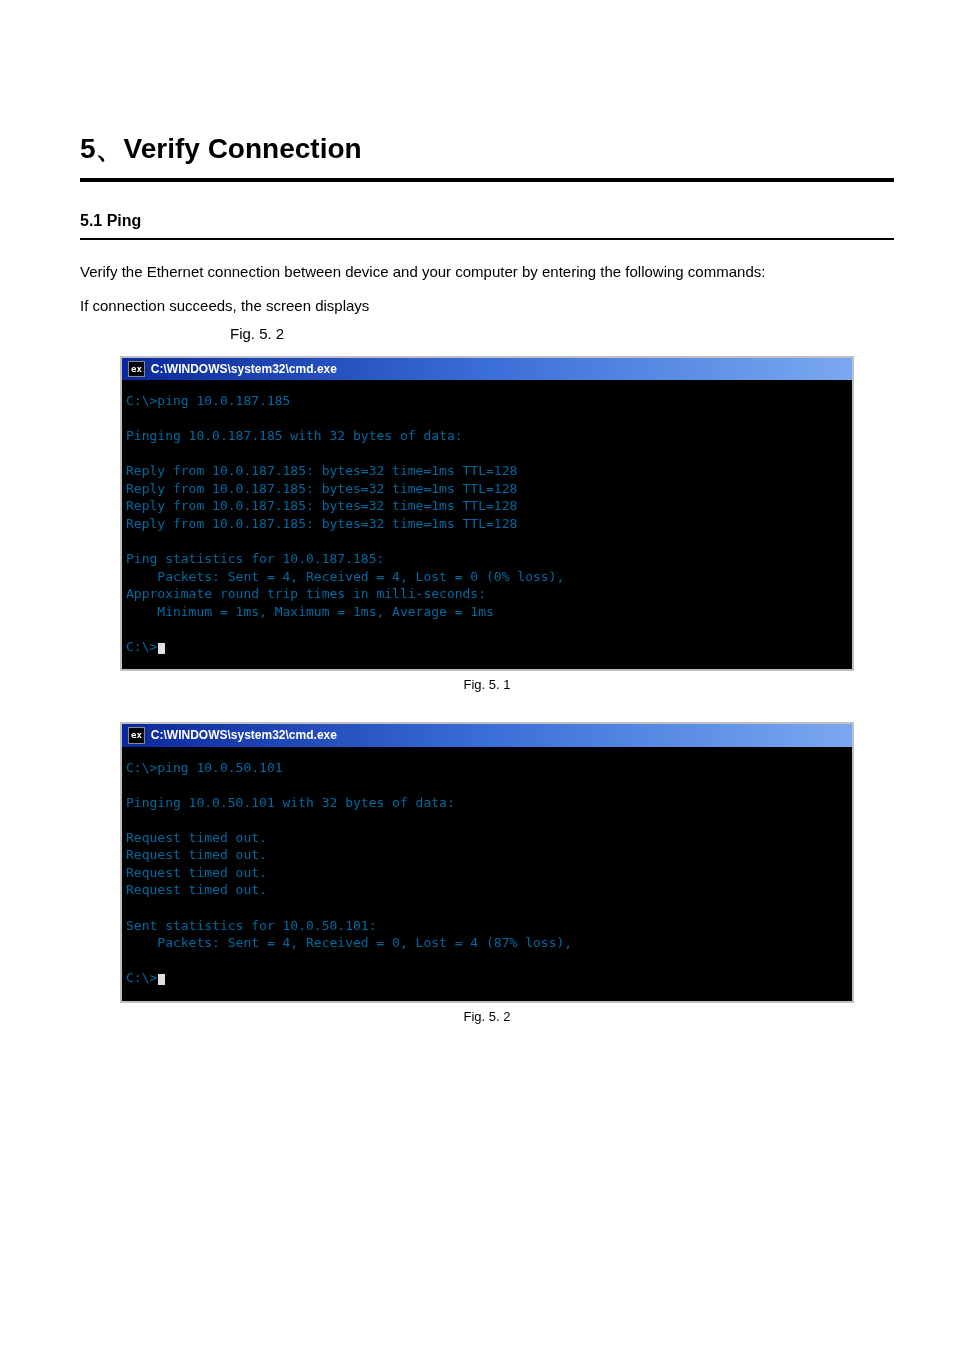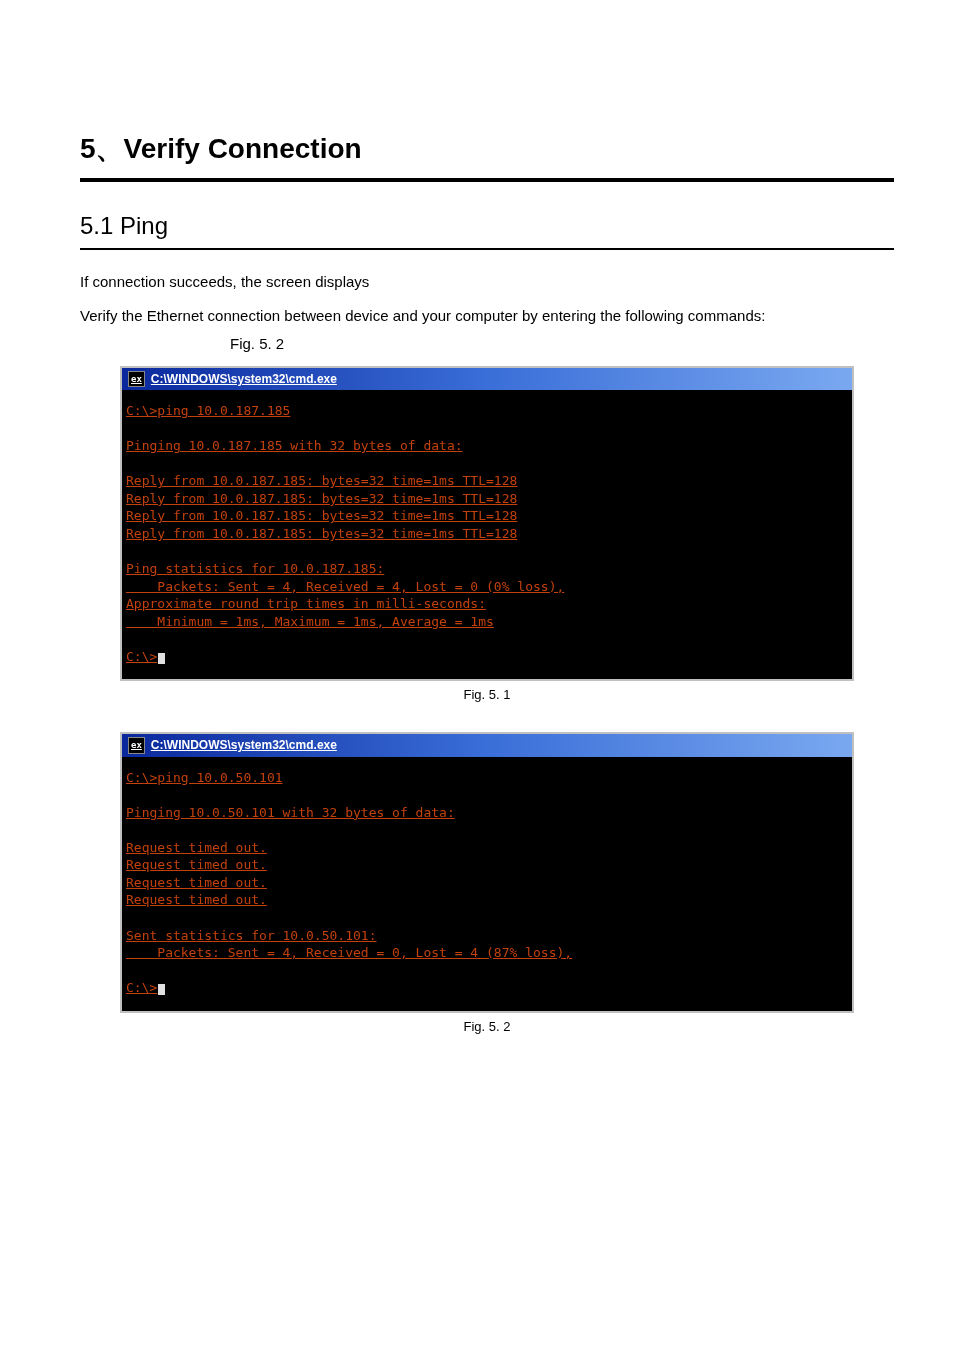--- a/index.html
+++ b/index.html
@@ -17,22 +17,22 @@
     font-size: 28px;
     font-weight: 600;
     margin: 70px 0 10px 0;
   }
   .hr-thick {
     border: none;
     border-top: 4px solid #000;
     margin: 0 0 30px 0;
   }
   .section-title {
-    font-size: 24px;
-    font-weight: 400;
+    font-size: 16px;
+    font-weight: 700;
     margin: 20px 0 8px 0;
   }
   .hr-thin {
     border: none;
     border-top: 2px solid #000;
     margin: 0 0 20px 0;
   }
   .body-text {
     font-size: 15px;
     line-height: 1.6;
@@ -54,39 +54,37 @@
   .cmd-titlebar {
     background: linear-gradient(to right, #0a289c, #3a6ed8, #7aa8f0);
     color: #fff;
     padding: 3px 6px;
     font-family: Arial, sans-serif;
     font-weight: bold;
     font-size: 12px;
     display: flex;
     align-items: center;
     gap: 6px;
-    text-decoration: underline;
   }
   .cmd-icon-box {
     display: inline-block;
     background: #000;
     color: #fff;
     font-family: "Lucida Console", monospace;
     font-size: 9px;
     padding: 1px 2px;
     border: 1px solid #888;
   }
   .cmd-title-text {
     font-weight: bold;
   }
   .cmd-body {
     padding: 12px 6px 14px 4px;
-    color: #c2410c;
+    color: #0369a1;
     white-space: pre;
-    text-decoration: underline;
   }
   .cursor-blk {
     display: inline-block;
     width: 7px;
     height: 11px;
     background: #e0e0e0;
     vertical-align: text-bottom;
     margin-left: 1px;
   }
 </style>
@@ -94,25 +92,25 @@
 <body>
 
 <div class="page">
 
   <div class="chapter-title">5、Verify Connection</div>
   <hr class="hr-thick">
 
   <div class="section-title">5.1 Ping</div>
   <hr class="hr-thin">
 
+  <p class="body-text">Verify the Ethernet connection between device and your computer by entering the following commands:</p>
+
   <p class="body-text">
     <span>If connection succeeds, the screen displays</span>
   </p>
-
-  <p class="body-text">Verify the Ethernet connection between device and your computer by entering the following commands:</p>
 
 
   <p class="body-text" style="margin-top:-6px;">
     <span style="display:inline-block;width:150px;"></span><span>Fig. 5. 2</span>
   </p>
 
   <div class="cmd-window">
     <div class="cmd-titlebar">
       <span class="cmd-icon-box">ex</span>
       <span class="cmd-title-text">C:\WINDOWS\system32\cmd.exe</span>

